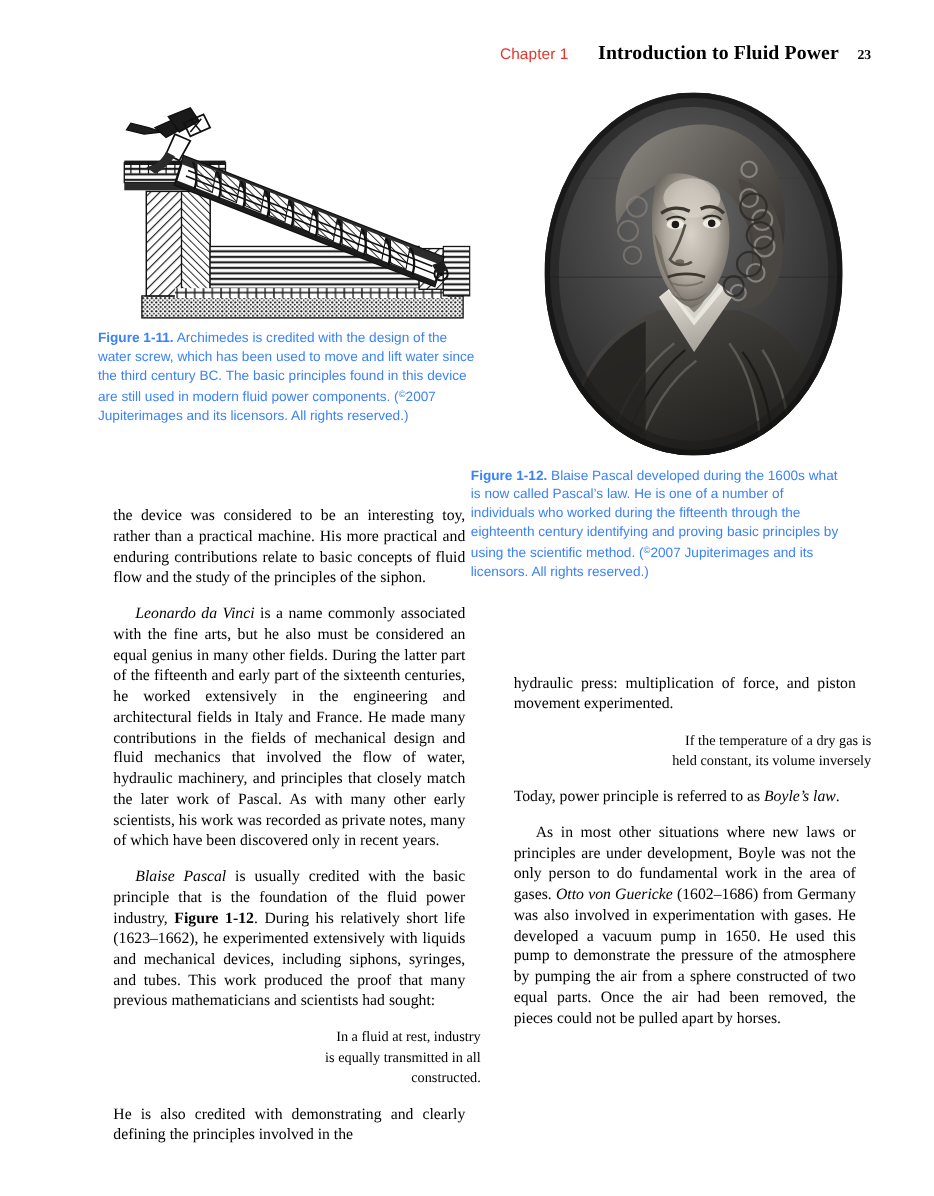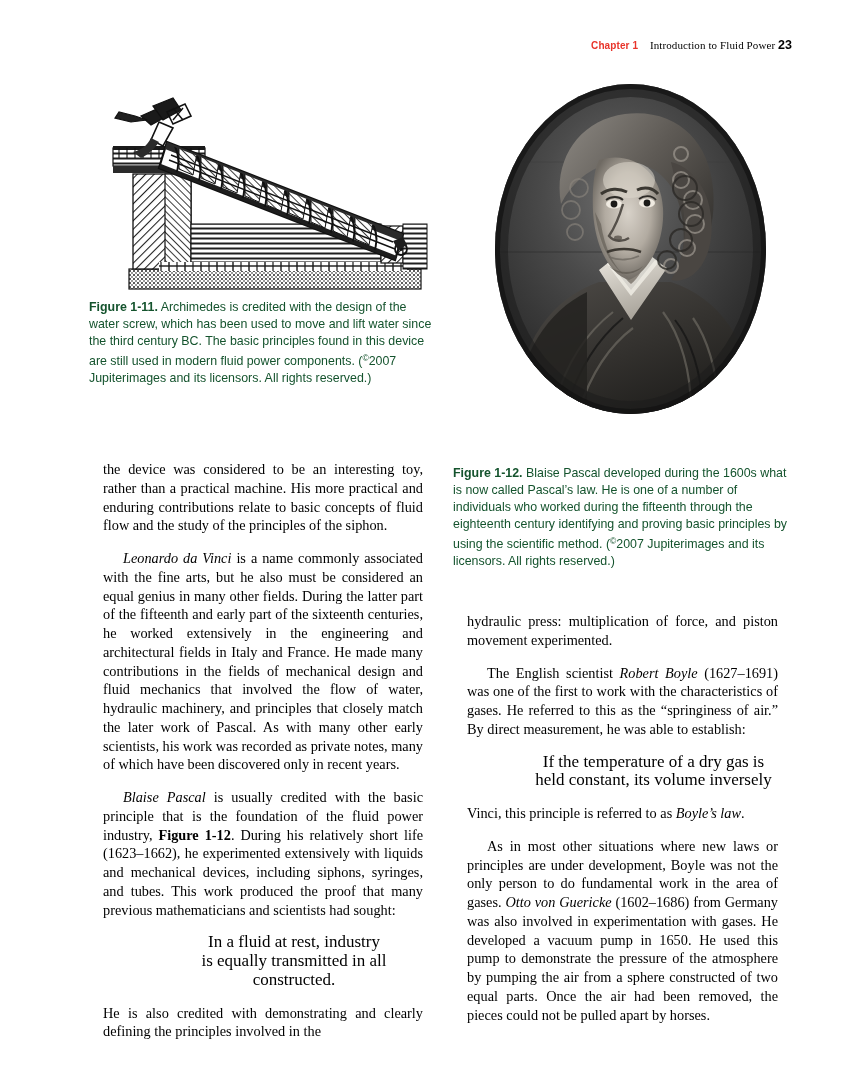--- a/index.html
+++ b/index.html
@@ -19,35 +19,36 @@
   .runhead {
     position: absolute;
     top: 38px; left: 0; right: 57px;
     text-align: right;
     white-space: nowrap;
     font-size: 11.5px;
   }
   .runhead .chap {
     color: #e8342a;
     font-family: "Liberation Sans", "DejaVu Sans", sans-serif;
-    font-weight: bold;
-    font-size: 10px;
+    font-weight: normal;
+    font-size: 14px;
     letter-spacing: 0.1px;
   }
   .runhead .title {
     font-family: "Liberation Serif", "DejaVu Serif", serif;
-    font-weight: normal;
-    font-size: 11px;
-    margin-left: 9px;
+    font-weight: bold;
+    font-size: 18px;
+    margin-left: 24px;
     letter-spacing: 0.1px;
   }
   .runhead .pageno {
-    font-family: Liberation Sans, sans-serif;
+    font-family: Liberation Serif, serif;
     font-weight: bold;
     font-size: 12.5px;
+    margin-left: 14px;
   }
 
   
   .col-left  { position: absolute; left: 89px;  width: 348px; }
   .col-right { position: absolute; left: 453px; width: 339px; }
 
   
   .fig-screw {
     position: absolute;
     left: 89px; top: 86px;
@@ -61,46 +62,46 @@
     width: 271px; height: 330px;
   }
   .fig-portrait svg { display: block; width: 100%; height: 100%; }
 
   
   .caption {
     font-family: "Liberation Sans", "DejaVu Sans", sans-serif;
     font-size: 12.4px;
     line-height: 17.1px;
     text-align: left;
-    color: #14532d;
+    color: #3b82f6;
   }
   .caption b { font-weight: bold; }
   .caption sup { font-size: 8.5px; vertical-align: 0.42em; }
 
   #caption-1-11 { position: absolute; left: 89px; top: 299px; width: 350px; }
-  #caption-1-12 { position: absolute; left: 453px; top: 424px; width: 341px; margin-top: 41px; }
+  #caption-1-12 { position: absolute; left: 428px; top: 424px; width: 341px; }
 
   
   .body p {
     margin: 14px;
     font-size: 14.3px;
     line-height: 18.75px;
     text-align: justify;
     text-justify: inter-word;
     hyphens: manual;
   }
   .body p.ind { text-indent: 20px; }
   .body .bi { font-weight: normal; font-style: italic; }
   .body .b  { font-weight: bold; }
   .quote {
     margin: 0;
     padding-left: 62px;
-    font-size: 17px;
+    font-size: 13px;
     line-height: 18.75px;
-    text-align: center;
+    text-align: right;
   }
   .gap-before { margin-top: 3px; }
   .gap-after  { margin-bottom: 3px; }
 
   #body-left  { position: absolute; left: 89px;  top: 446px; width: 348px; }
   #body-right { position: absolute; left: 453px; top: 598px; width: 339px; }
 </style>
 </head>
 <body>
 
@@ -373,23 +374,22 @@
     <div>is equally transmitted in all</div>
     <div>constructed.</div>
   </div>
 
   <p>He is also credited with demonstrating and clearly defining the principles involved in the</p>
 </div>
 
 <div class="body col-right" id="body-right">
   <p>hydraulic press: multiplication of force, and piston movement experimented.</p>
 
-  <p class="ind gap-after"><span>The English scientist </span><span class="bi">Robert Boyle</span><span> (1627–1691) was one of the first to work with the characteristics of gases. He referred to this as the “springiness of air.” By direct measurement, he was able to establish:</span></p>
 
   <div class="quote gap-before gap-after">
     <div>If the temperature of a dry gas is</div>
     <div>held constant, its volume inversely</div>
   </div>
 
-  <p><span>Vinci, this principle is referred to as </span><span class="bi">Boyle’s law</span><span>.</span></p>
+  <p><span>Today, power principle is referred to as </span><span class="bi">Boyle’s law</span><span>.</span></p>
 
   <p class="ind"><span>As in most other situations where new laws or principles are under development, Boyle was not the only person to do fundamental work in the area of gases. </span><span class="bi">Otto von Guericke</span><span> (1602–1686) from Germany was also involved in experimentation with gases. He developed a vacuum pump in 1650. He used this pump to demonstrate the pressure of the atmosphere by pumping the air from a sphere constructed of two equal parts. Once the air had been removed, the pieces could not be pulled apart by horses.</span></p>
 </div>
 
 </body></html>

